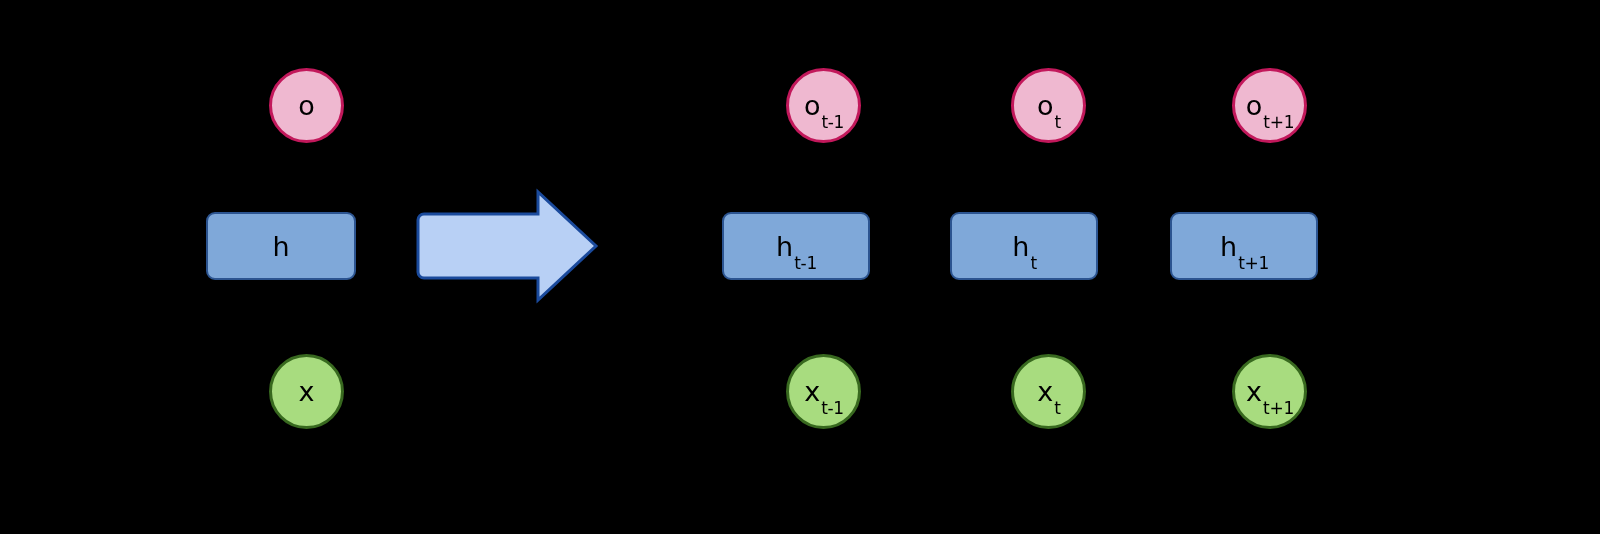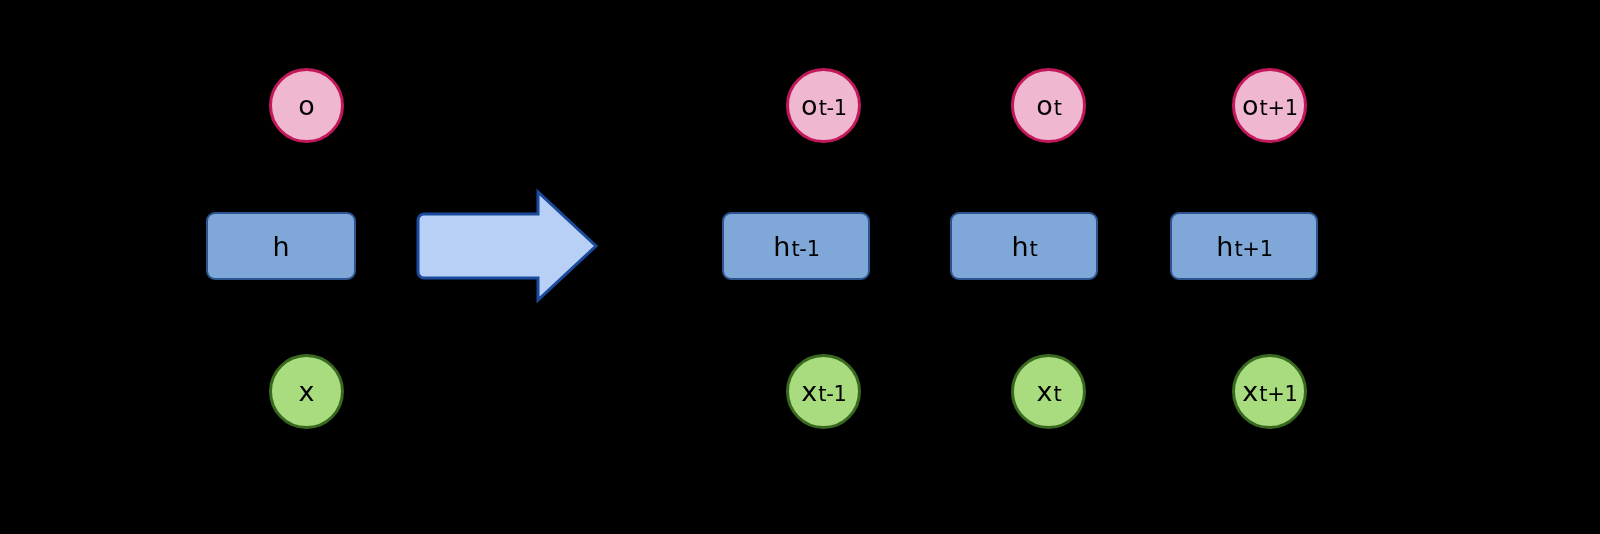--- a/index.html
+++ b/index.html
@@ -60,23 +60,23 @@
     font-size: 27px;
     font-weight: 400;
     white-space: nowrap;
     display: inline-flex;
     align-items: baseline;
   }
   .label .base {
     font-size: 27px;
   }
   .label .sub {
-    font-size: 21px;
+    font-size: 17px;
     position: relative;
-    top: 0;
+    top: 13px;
     left: 1px;
     letter-spacing: -0.3px;
   }
 
   
   .arrow-wrap {
     position: absolute;
     left: 412px;
     top: 186px;
     width: 190px;

